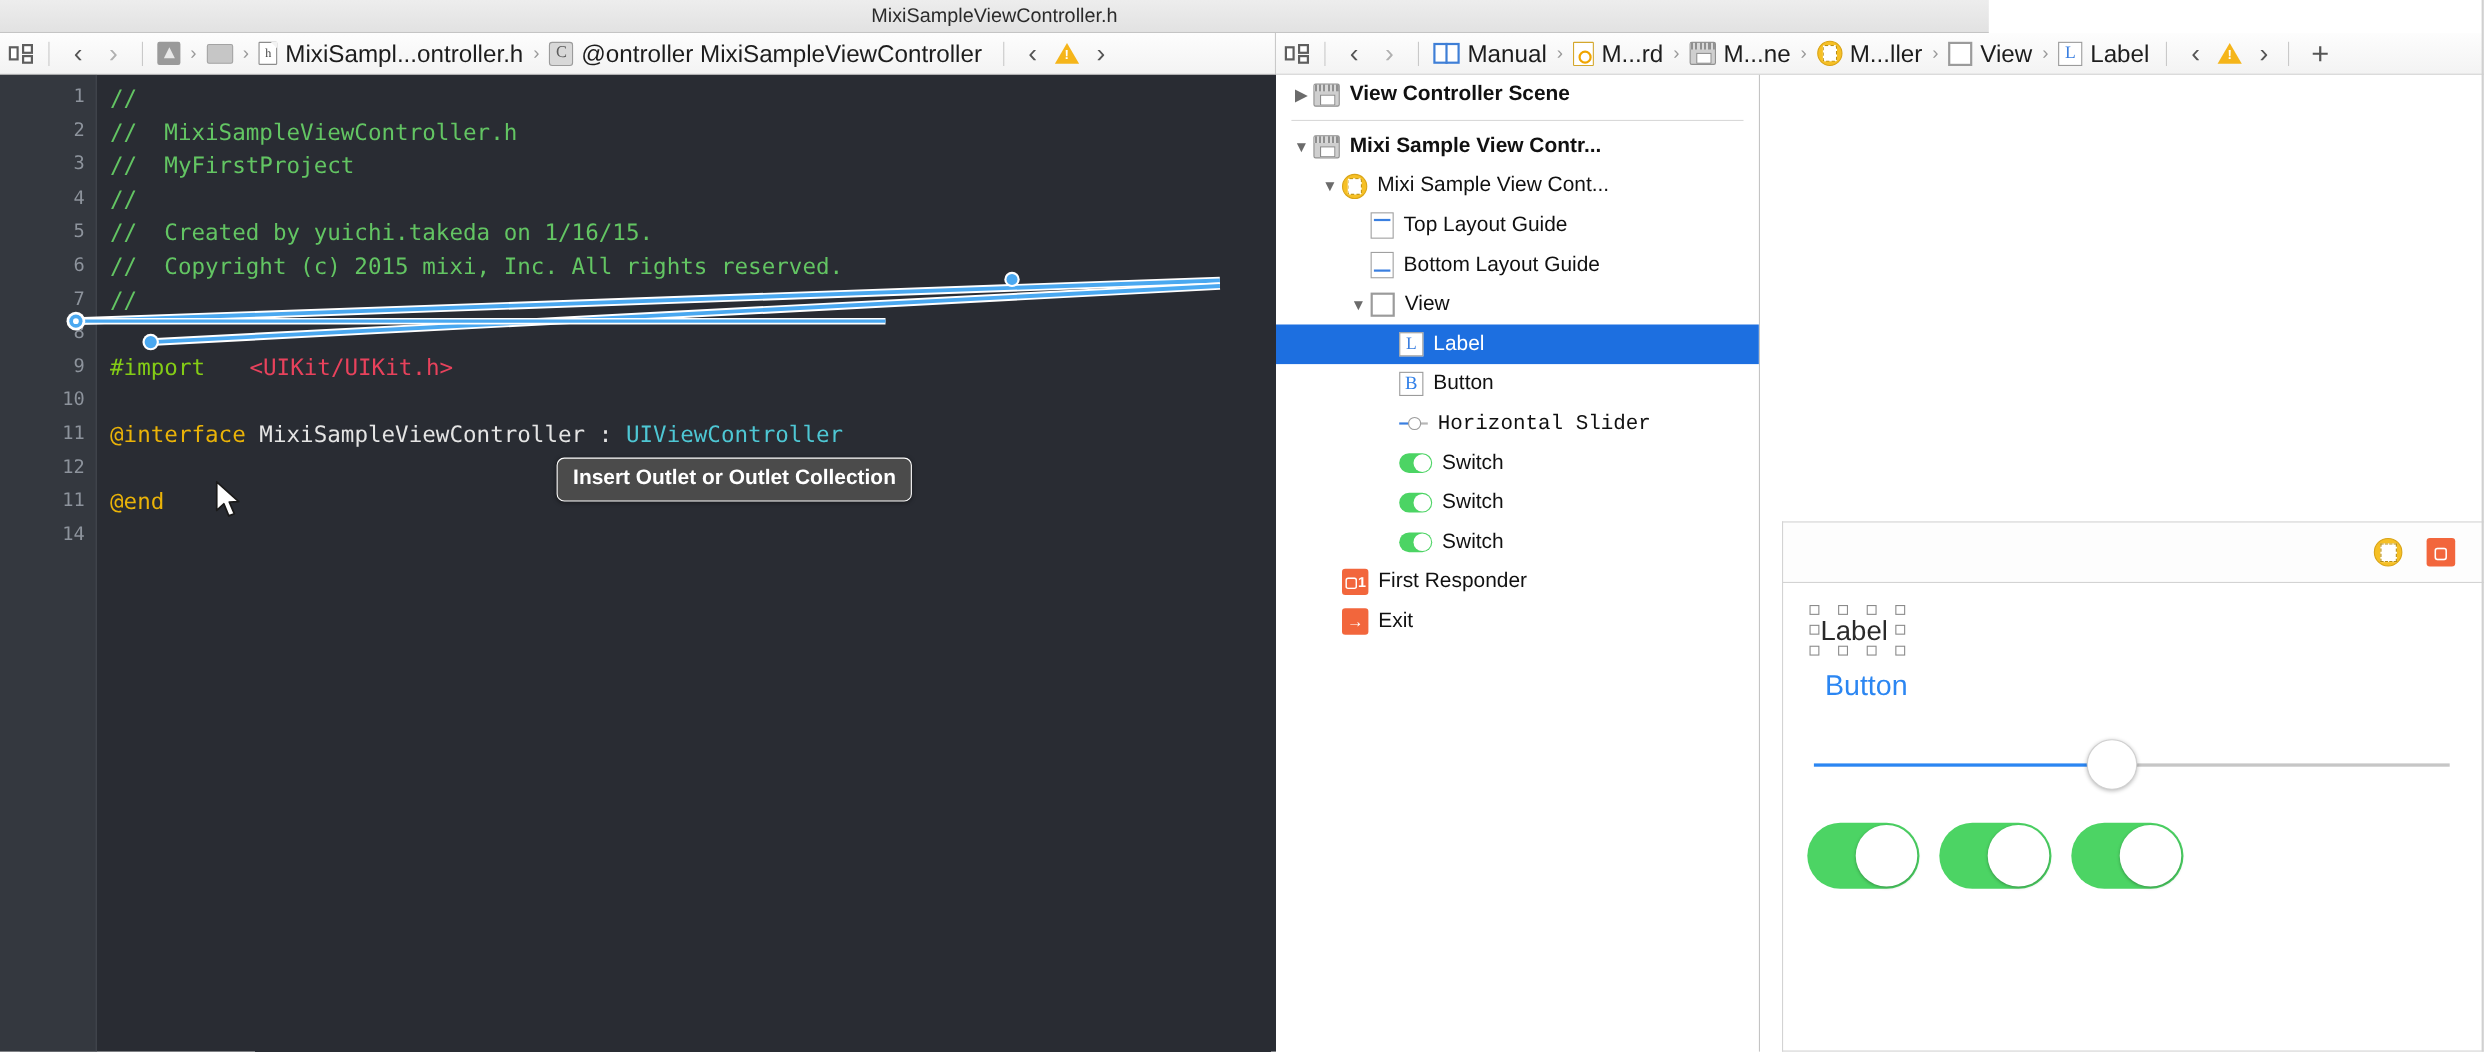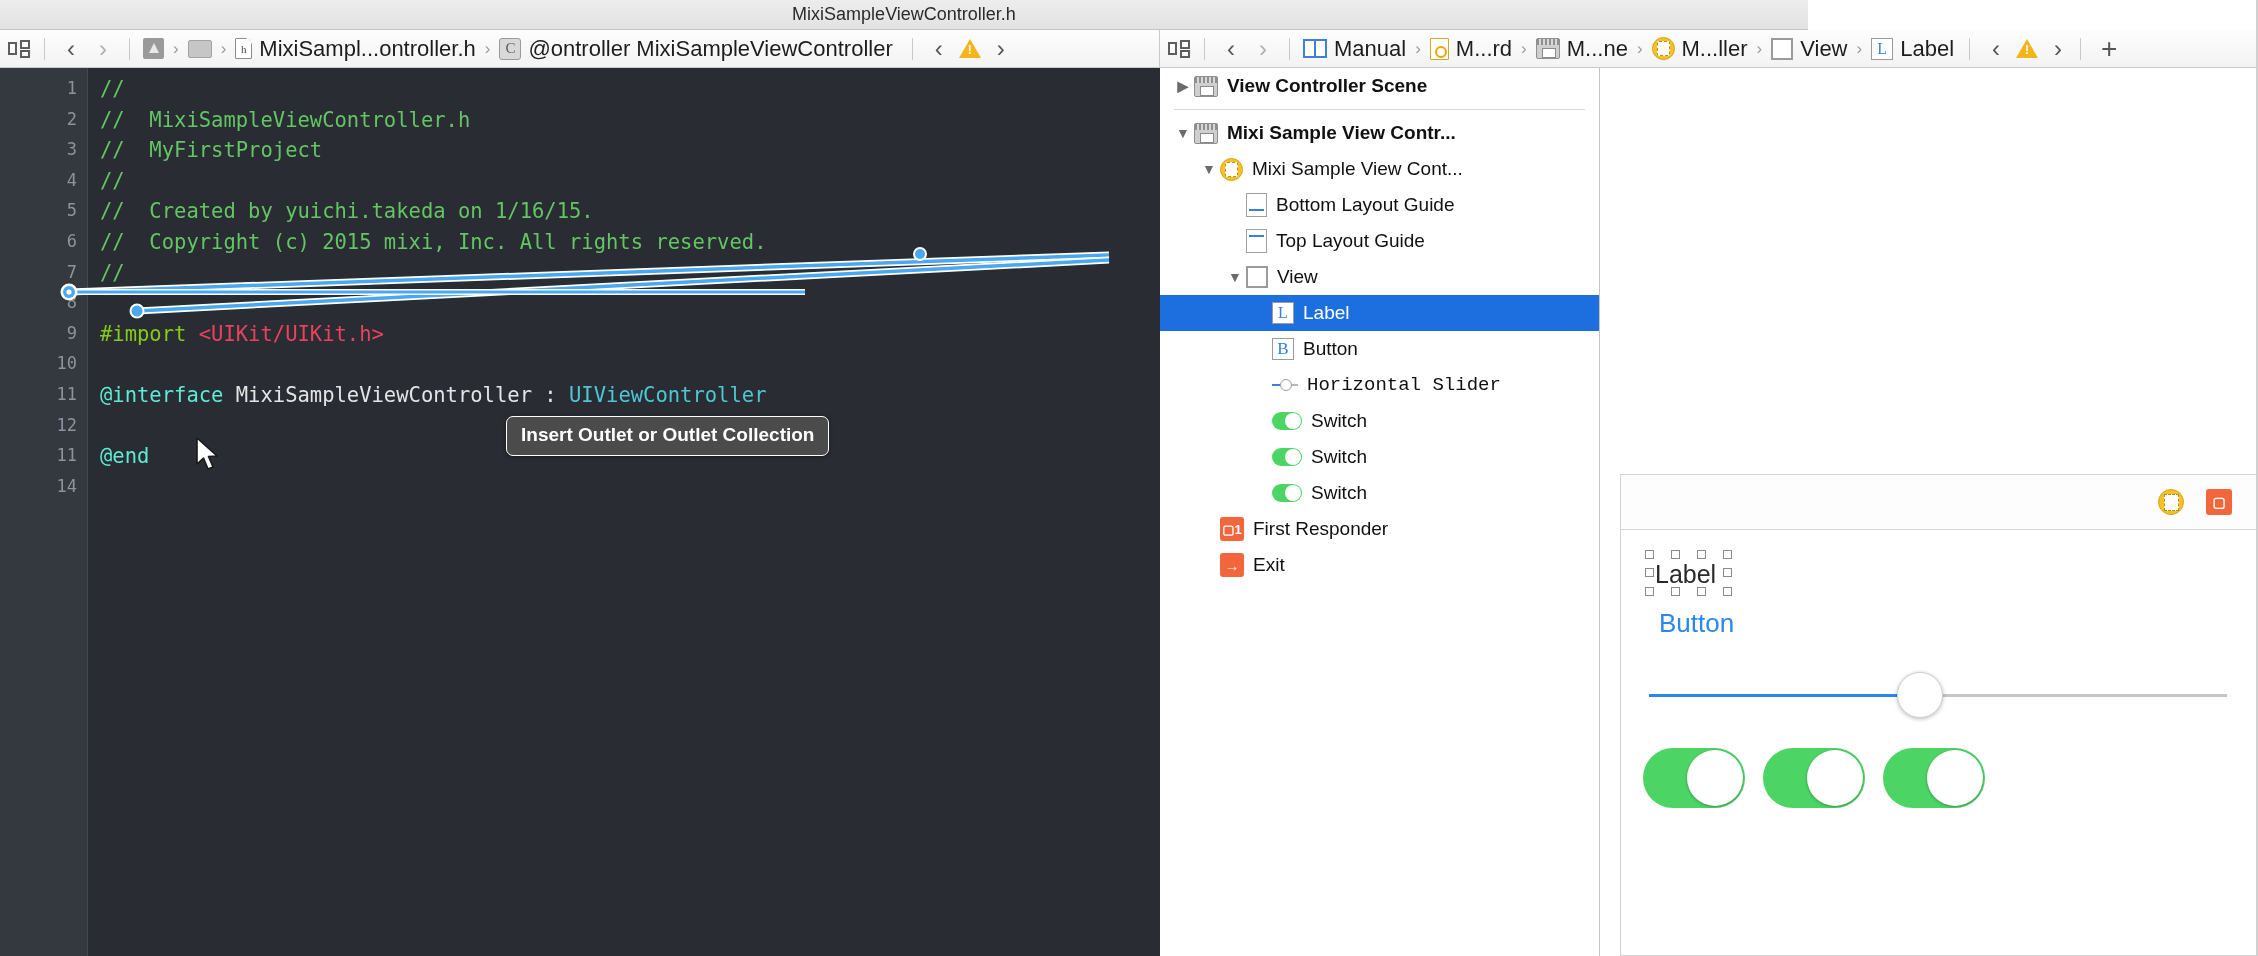--- a/index.html
+++ b/index.html
@@ -188,22 +188,22 @@
     white-space: pre;
   }
   .lnum {
     position: absolute; right: 10px;
     font-family: "DejaVu Sans Mono", monospace;
     font-size: 17px; color: #8d939c; text-align: right; width: 60px;
   }
   .ln { height: 30.6px; padding-left: 12px; color: #d8d8d8; }
   .c-cm  { color: #63c563; }
   .c-pp  { color: #84cc16; }
-  .c-str { color: #e8425c; }
-  .c-kw  { color: #5eead4; }
+  .c-str { color: #e8425c; margin-left: 28px; }
+  .c-kw  { color: #eab308; }
   .c-ty  { color: #4ec7d4; }
   .c-pl  { color: #e4e4e4; }
 
   
   .conn { position: absolute; left: 0; top: 68px; width: 2258px; height: 888px;
           pointer-events: none; }
 
   .tooltip {
     position: absolute;
     left: 506px; top: 416px;
@@ -549,30 +549,30 @@
     <div class="ol-row" style="padding-left: 38px;">
       <span class="tw">▼</span>
       <span class="ol-ico">
         <span class="ico ico-vc"></span>
       </span>
       <span>Mixi Sample View Cont...</span>
     </div>
     <div class="ol-row" style="padding-left: 64px;">
       <span class="tw none"></span>
       <span class="ol-ico">
+        <span class="ico ico-guide top"></span>
+      </span>
+      <span>Top Layout Guide</span>
+    </div>
+    <div class="ol-row" style="padding-left: 64px;">
+      <span class="tw none"></span>
+      <span class="ol-ico">
         <span class="ico ico-guide bottom"></span>
       </span>
       <span>Bottom Layout Guide</span>
-    </div>
-    <div class="ol-row" style="padding-left: 64px;">
-      <span class="tw none"></span>
-      <span class="ol-ico">
-        <span class="ico ico-guide top"></span>
-      </span>
-      <span>Top Layout Guide</span>
     </div>
     <div class="ol-row" style="padding-left: 64px;">
       <span class="tw">▼</span>
       <span class="ol-ico">
         <span class="ico ico-view"></span>
       </span>
       <span>View</span>
     </div>
     <div class="ol-row sel" style="padding-left: 90px;">
       <span class="tw none"></span>

